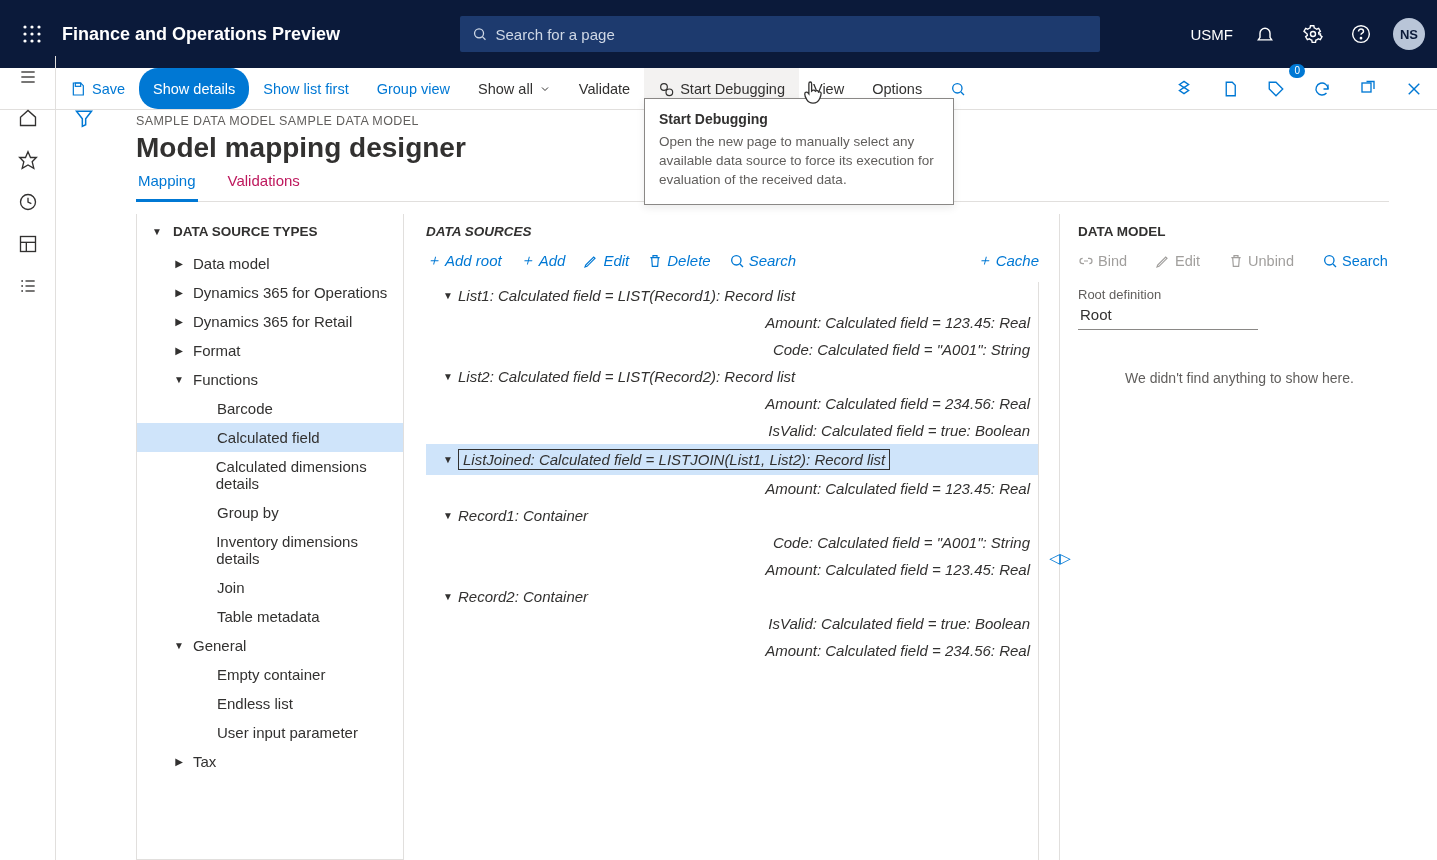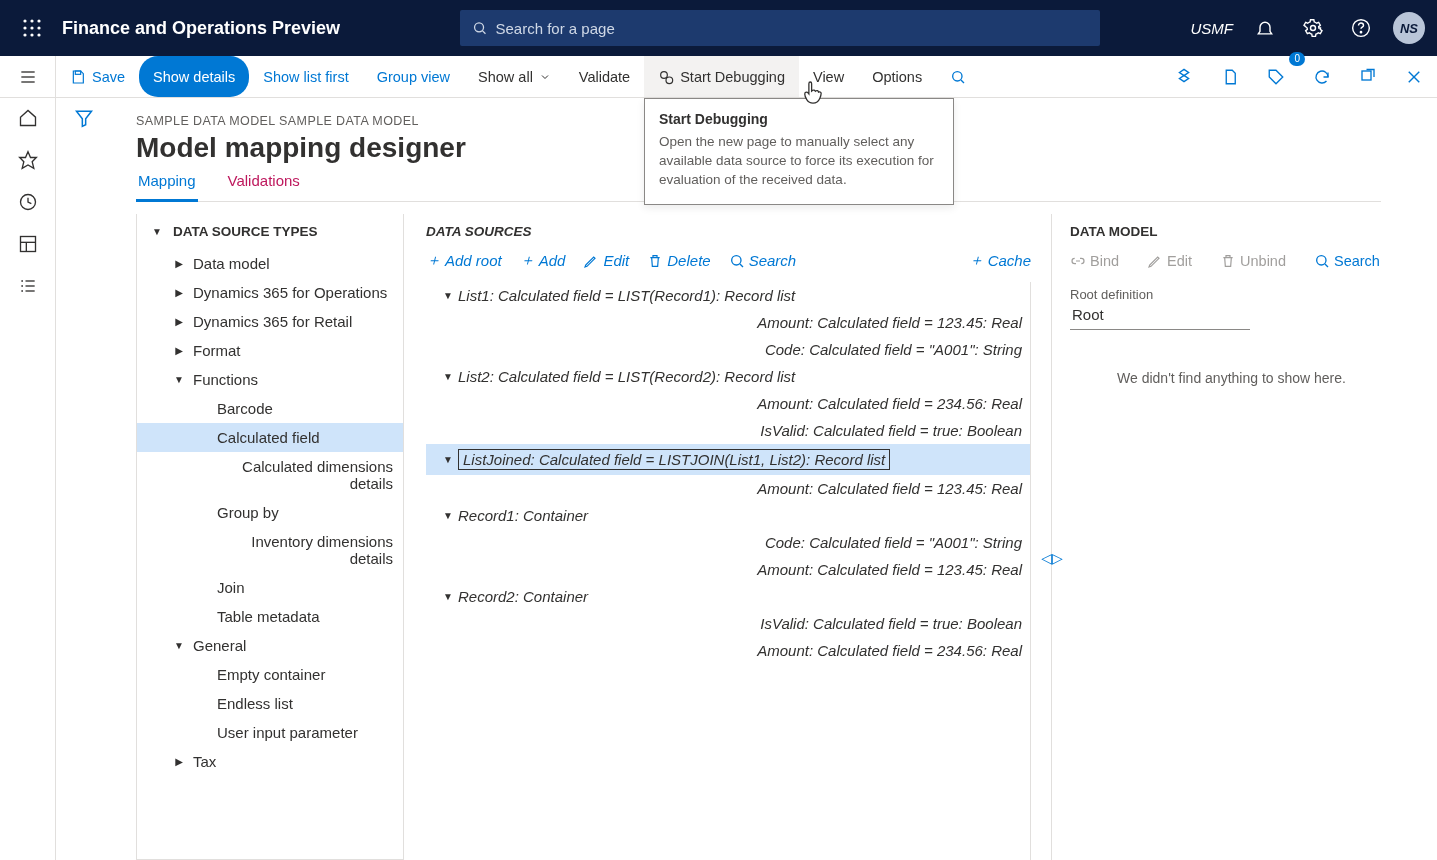--- a/index.html
+++ b/index.html
@@ -1,26 +1,26 @@
 <!DOCTYPE html>
 <html><head>
 <meta charset="utf-8">
 <style>
 * { box-sizing: border-box; margin: 0; padding: 0; }
 body { font-family: "Segoe UI", Arial, sans-serif; font-size: 14px; color: #323130; overflow: hidden; width: 1437px; height: 860px; position: relative; }
 
 
-.top-header { background: #0b1a3a; height: 56px; display: flex; align-items: center; padding: 0 12px; color: #fff; }
+.top-header { background: #0b1a3a; height: 68px; display: flex; align-items: center; padding: 0 12px; color: #fff; }
 .waffle { width: 40px; height: 40px; display: flex; align-items: center; justify-content: center; cursor: pointer; }
 .waffle svg { fill: #fff; }
 .app-title { font-size: 18px; font-weight: 600; margin-left: 10px; }
 .search-container { margin-left: 120px; background: #1d3a6e; border-radius: 2px; height: 36px; width: 640px; display: flex; align-items: center; padding: 0 12px; color: #cfd8e6; }
 .search-container input { background: transparent; border: none; outline: none; color: #e6eefc; font-size: 15px; margin-left: 8px; width: 100%; }
 .search-container input::placeholder { color: #cfd8e6; }
-.top-right { margin-left: auto; display: flex; align-items: center; gap: 16px; font-style: italic; }
+.top-right { margin-left: auto; display: flex; align-items: center; gap: 16px; }
 .top-right .icon-btn { width: 32px; height: 32px; display: flex; align-items: center; justify-content: center; cursor: pointer; }
 .top-right svg { stroke: #fff; fill: none; }
 .avatar { width: 32px; height: 32px; border-radius: 50%; background: #b9c5d8; color: #0b1a3a; display: flex; align-items: center; justify-content: center; font-weight: 600; font-size: 13px; }
 
 
 .cmd-bar { height: 42px; border-bottom: 1px solid #e1dfdd; display: flex; align-items: stretch; background: #fff; }
 .cmd-item { display: flex; align-items: center; padding: 0 14px; cursor: pointer; color: #0078d4; font-size: 14.5px; border: none; background: none; gap: 6px; }
 .cmd-item.dark { color: #323130; }
 .cmd-item.primary { background: #0078d4; color: #fff; border-radius: 19px; }
 .cmd-item.hover { background: #f3f2f1; color: #323130; }
@@ -32,39 +32,39 @@
 
 .left-rail { position: absolute; left: 0; top: 98px; bottom: 0; width: 56px; border-right: 1px solid #e1dfdd; display: flex; flex-direction: column; align-items: center; padding-top: 8px; gap: 18px; }
 .left-rail .rail-icon { width: 24px; height: 24px; display: flex; align-items: center; justify-content: center; cursor: pointer; }
 
 
 .sub-row { position: absolute; left: 0; top: 56px; height: 42px; width: 56px; display: flex; align-items: center; justify-content: center; border-right: 1px solid #e1dfdd; }
 .filter-btn { position: absolute; left: 56px; top: 98px; width: 56px; height: 40px; display: flex; align-items: center; justify-content: center; color: #0078d4; cursor: pointer; }
 
 
 .content { position: absolute; left: 56px; top: 98px; right: 0; bottom: 0; display: flex; }
-.page-body { flex: 1; padding: 16px 16px 0 80px; display: flex; flex-direction: column; overflow: hidden; position: relative; }
+.page-body { flex: 1; padding: 16px 8px 0 80px; display: flex; flex-direction: column; overflow: hidden; position: relative; }
 .breadcrumb { font-size: 12.5px; letter-spacing: 0.4px; color: #605e5c; margin-bottom: 4px; }
 .page-title { font-size: 28px; font-weight: 600; color: #323130; margin-bottom: 8px; }
 
 .tabs { display: flex; gap: 28px; border-bottom: 1px solid #e1dfdd; width: calc(100% - 40px); }
 .tab { padding: 0 2px 10px 2px; font-size: 15px; color: #be185d; cursor: pointer; border-bottom: 3px solid transparent; margin-bottom: -1px; }
 .tab.active { color: #0078d4; border-bottom-color: #0078d4; font-weight: 500; }
 
 .columns { display: flex; flex: 1; overflow: hidden; margin-top: 12px; }
 
 
 .col-types { width: 268px; border: 1px solid #e1dfdd; border-top: none; }
 .col-header { padding: 10px 12px 10px 36px; font-weight: 600; font-size: 13.5px; display: flex; align-items: center; position: relative; }
 .col-header .chev { position: absolute; left: 14px; }
 .tree-node { padding: 6px 10px 6px 0; display: flex; align-items: center; font-size: 15px; color: #323130; cursor: pointer; }
 .tree-node.selected { background: #cfe4fa; }
 .chev { display: inline-block; width: 12px; text-align: center; font-size: 10px; color: #323130; }
 .tree-indent-1 { padding-left: 36px; }
-.tree-indent-2 { padding-left: 60px; text-align: right; }
+.tree-indent-2 { padding-left: 60px; }
 .node-label { margin-left: 8px; }
 
 
 .col-sources { flex: 1; padding: 0 20px 0 22px; display: flex; flex-direction: column; position: relative; font-style: italic; }
 .col-sources .panel-title { font-weight: 600; font-size: 13.5px; padding: 10px 0 8px 0; }
 .src-toolbar { display: flex; gap: 18px; padding: 4px 0 12px 0; }
 .src-btn { color: #0078d4; display: inline-flex; align-items: center; gap: 4px; cursor: pointer; font-size: 15px; }
 .ds-tree { flex: 1; overflow-y: auto; border-right: 1px solid #e1dfdd; position: relative; }
 .ds-tree::-webkit-scrollbar { width: 8px; }
 .ds-tree::-webkit-scrollbar-thumb { background: #c8c6c4; }

